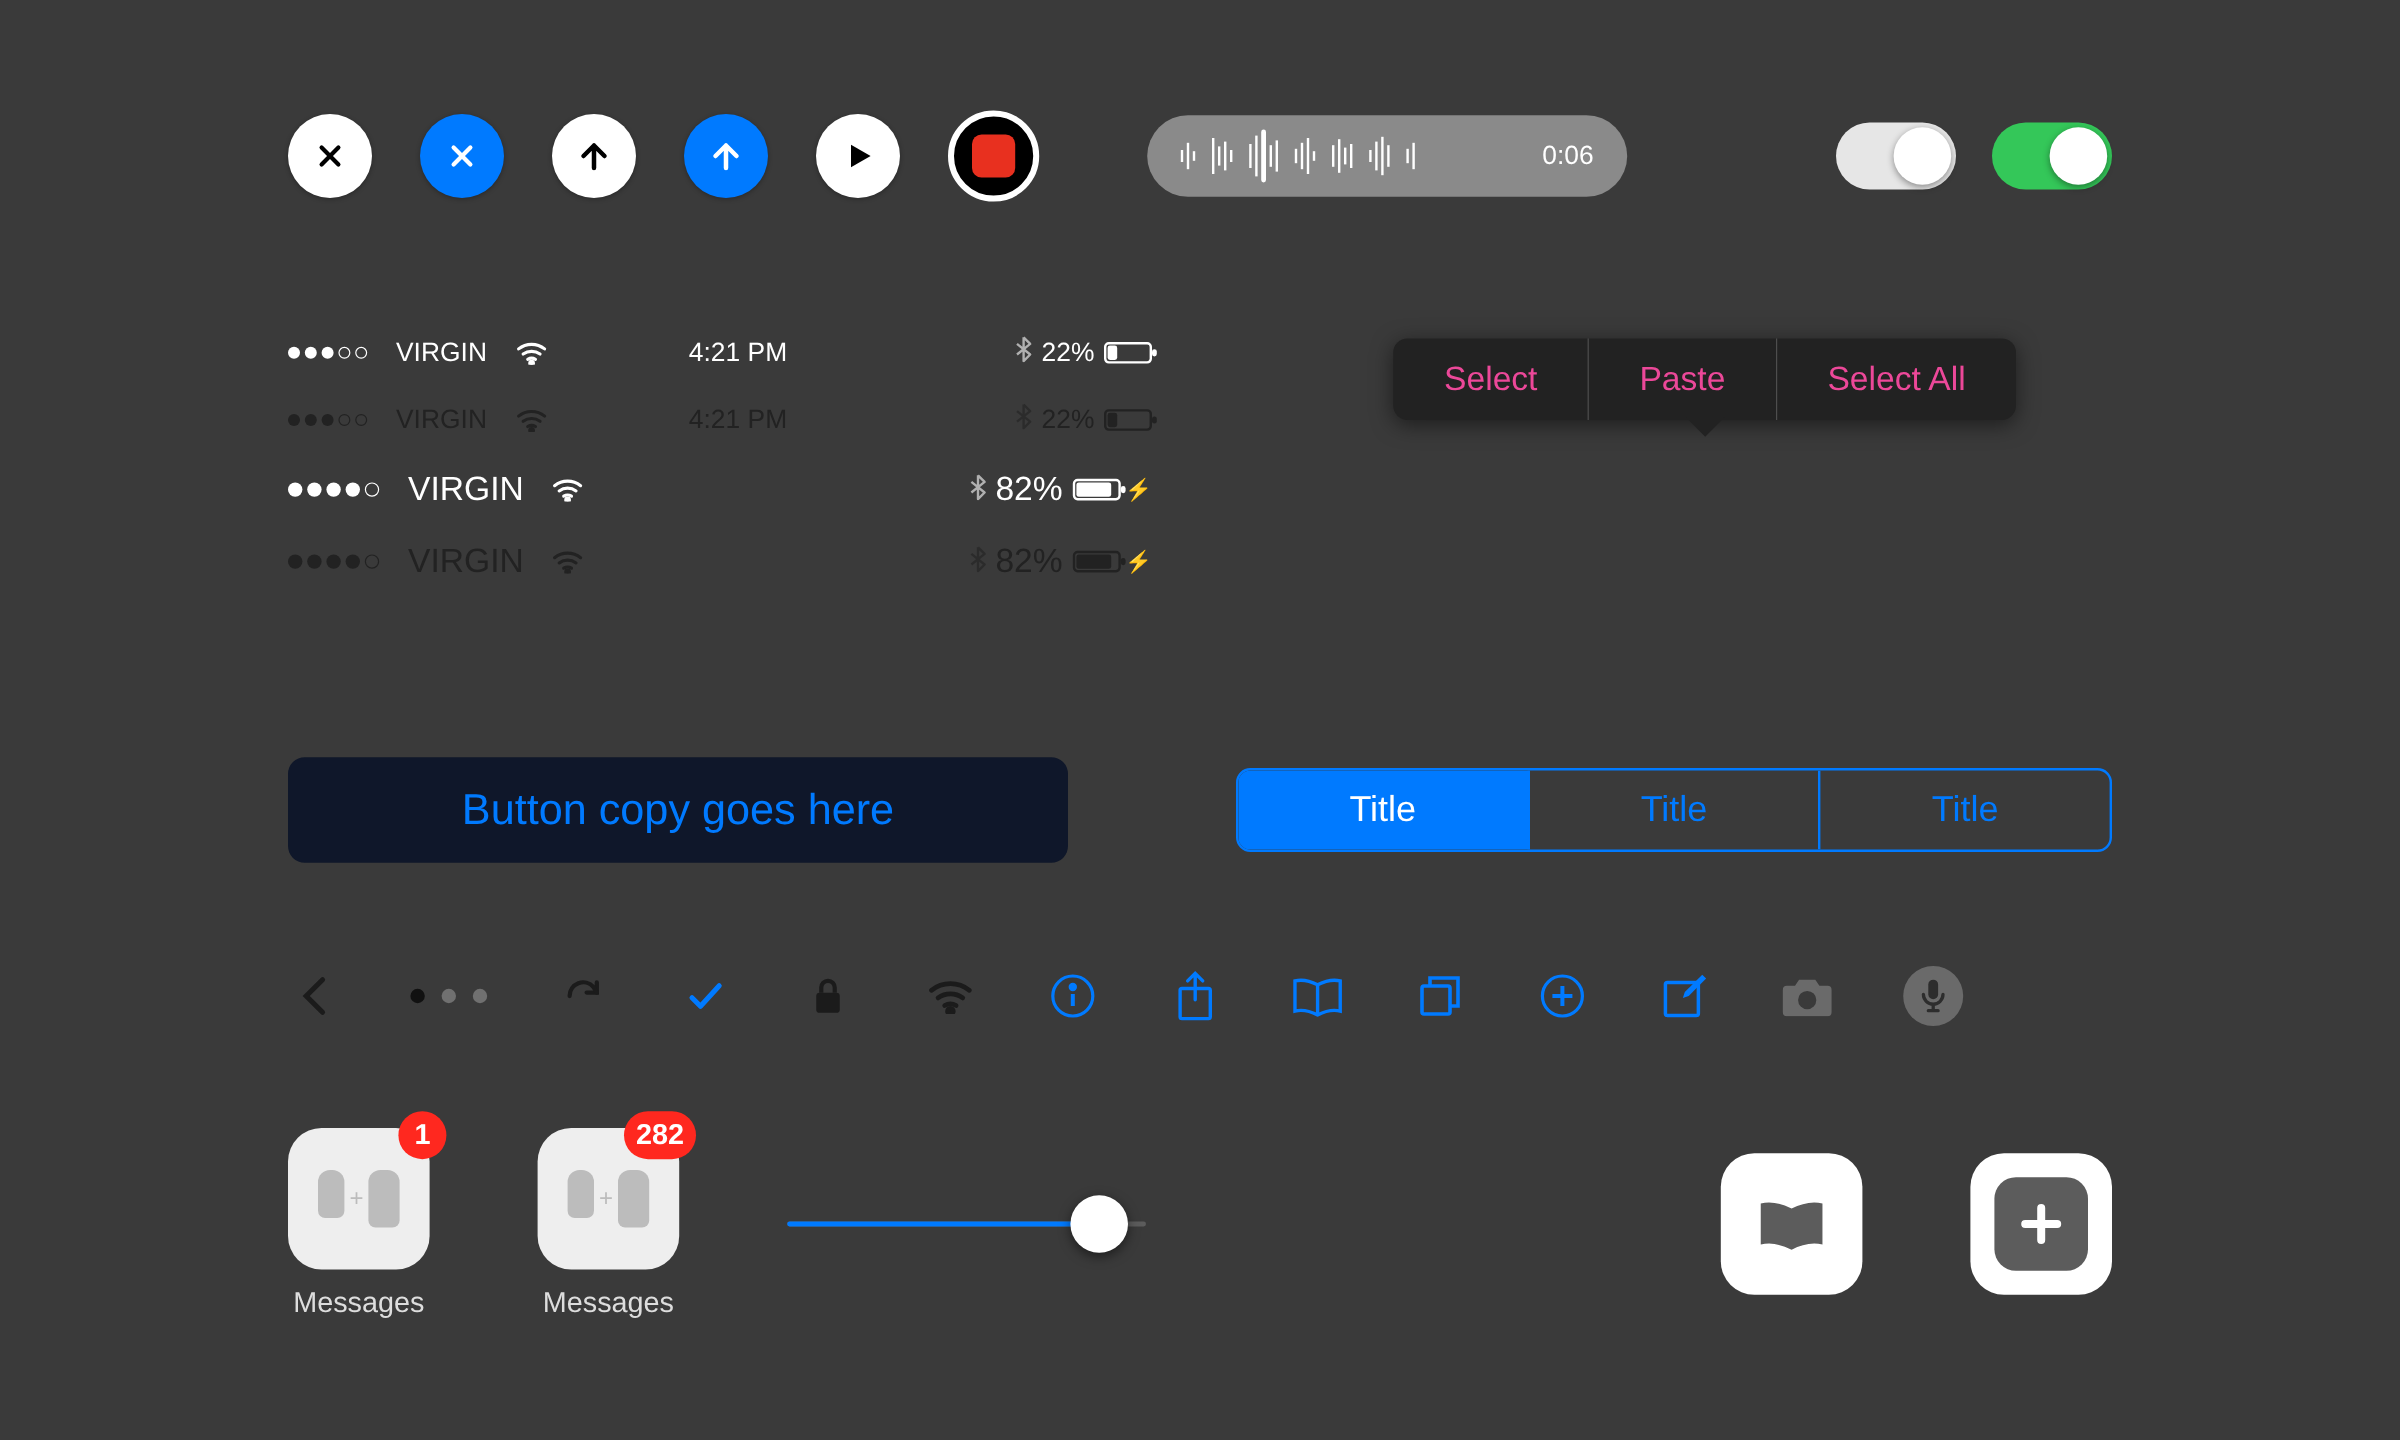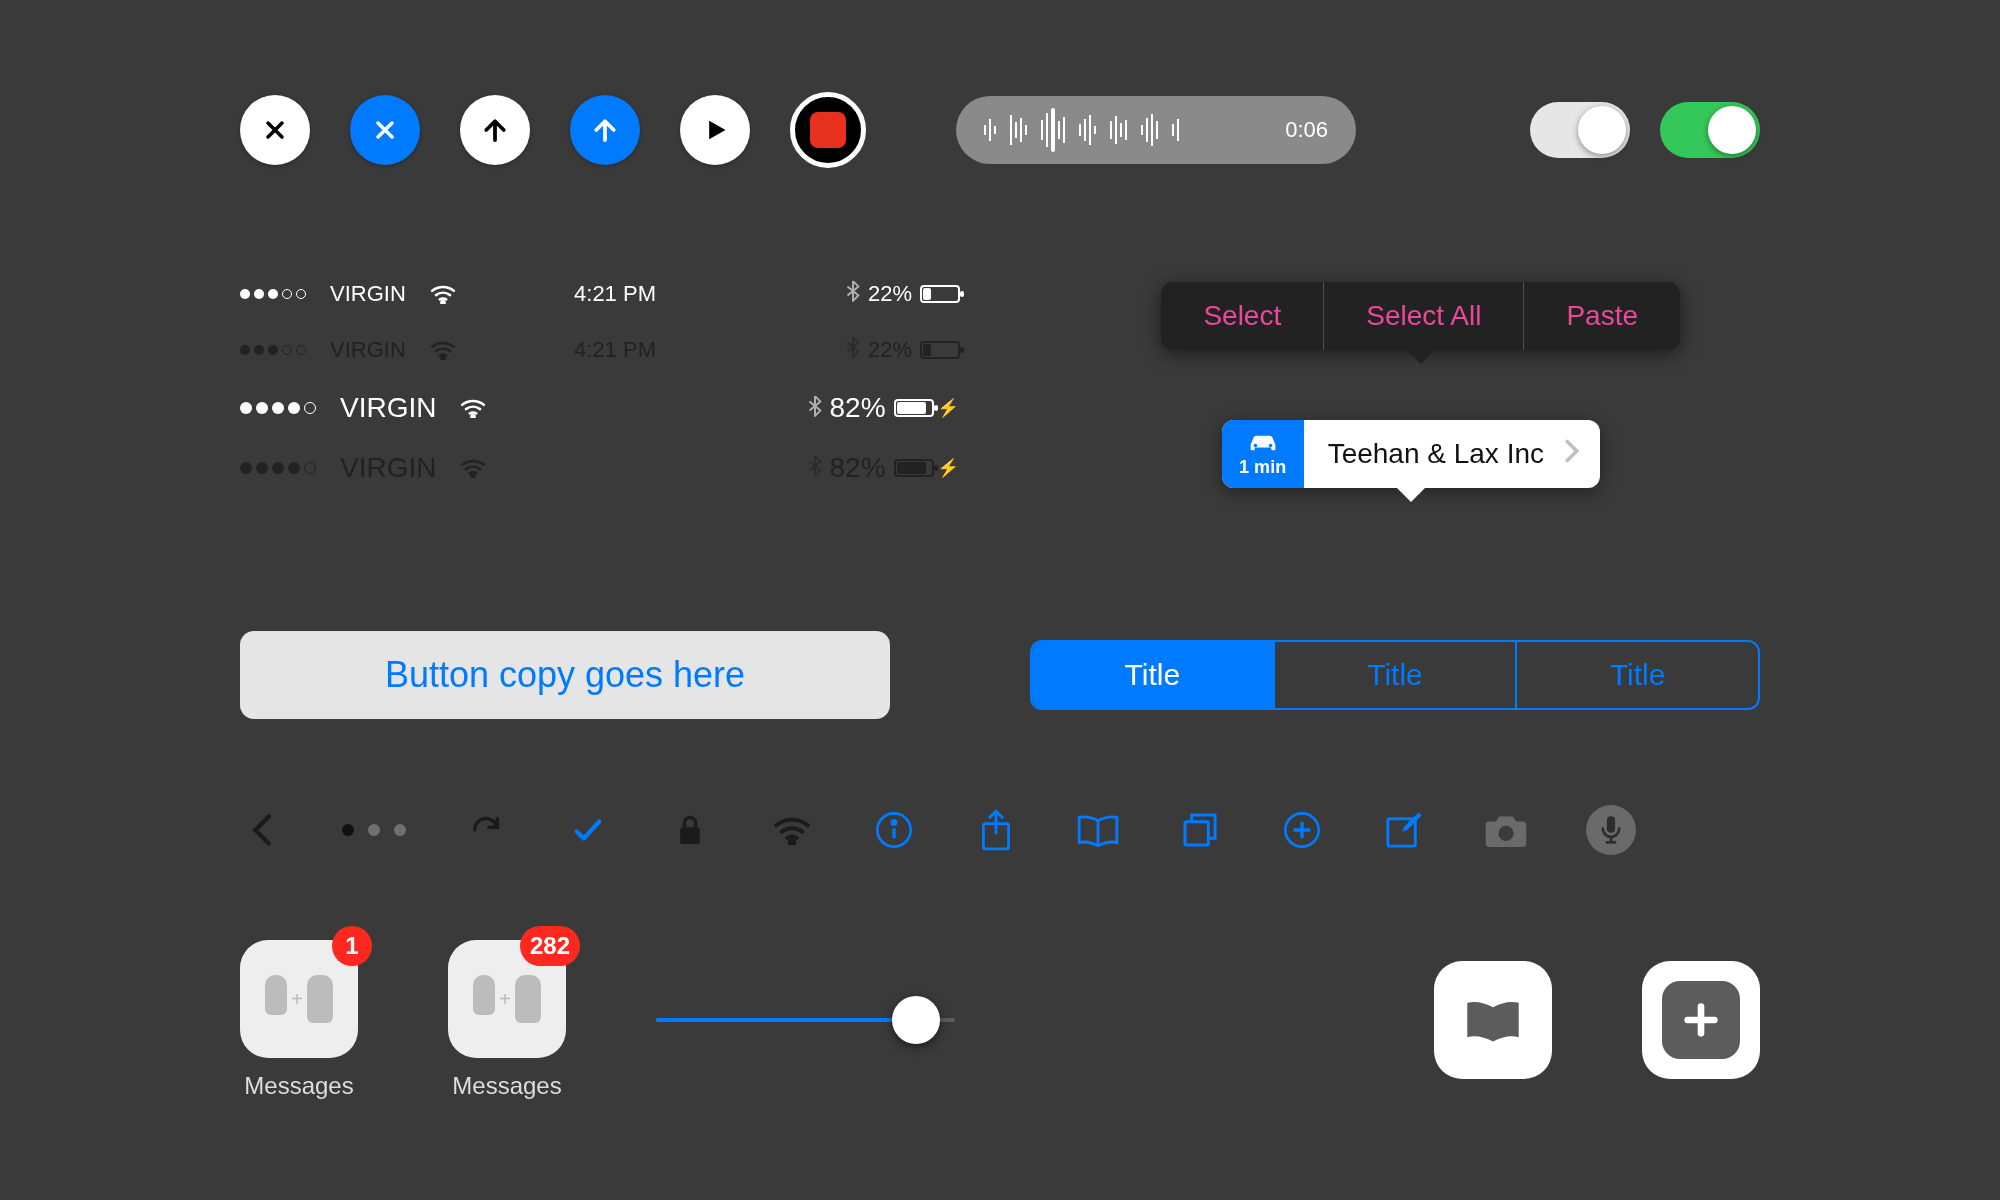--- a/index.html
+++ b/index.html
@@ -115,21 +115,21 @@
   .map-callout .chev { color:#c0c0c0; font-size:28px; }
   .map-callout::after {
     content:''; position:absolute; bottom:-14px; left:50%; transform:translateX(-50%);
     border-left:16px solid transparent; border-right:16px solid transparent;
     border-top:16px solid #fff;
   }
 
   
   .row3 { position:absolute; top:580px; left:190px; right:190px; height:90px; display:flex; align-items:center; gap:140px; }
   .big-button {
-    flex:1; max-width:650px; height:88px; background:#e5e5e5; border-radius:14px;
+    flex:1; max-width:650px; height:88px; background:#0f172a; border-radius:14px;
     display:flex; align-items:center; justify-content:center;
     color:#007aff; font-size:36px; font-weight:500;
   }
   .segmented {
     flex:1; display:flex; border:2px solid #007aff; border-radius:12px; overflow:hidden;
     height:70px;
   }
   .segmented .seg {
     flex:1; display:flex; align-items:center; justify-content:center;
     color:#007aff; font-size:30px; border-right:2px solid #007aff;
@@ -403,42 +403,24 @@
                 <span class="batt-fill" style="width: 29.52px;"></span>
               </span>
               <span class="bolt">⚡</span>
             </span>
           </div>
         </div>
       </div>
 
     <div class="context-menu">
       <div class="item">Select</div>
+      <div class="item">Paste</div>
       <div class="item">Select All</div>
-      <div class="item">Paste</div>
-    </div>
-
-    <div class="map-callout">
-      <div class="lead">
-        <svg width="34" height="22" viewBox="0 0 24 16" fill="#fff">
-            <path d="M3 10l2-5c.4-1 1.3-1.6 2.3-1.6h9.4c1 0 1.9.6 2.3 1.6l2 5v3a1 1 0 01-1 1h-1a1 1 0 01-1-1v-1H6v1a1 1 0 01-1 1H4a1 1 0 01-1-1v-3z"></path>
-            <circle cx="6.5" cy="10.5" r="1.3" fill="#007aff"></circle>
-            <circle cx="17.5" cy="10.5" r="1.3" fill="#007aff"></circle>
-          </svg>
-        <span>1 min</span>
-      </div>
-      <div class="body">
-        <span>Teehan &amp; Lax Inc</span>
-        <span class="chev">
-          <svg width="16" height="24" viewBox="0 0 12 20" fill="none" stroke="#c0c0c0" stroke-width="3" stroke-linecap="round">
-              <path d="M2 2l8 8-8 8"></path>
-            </svg>
-        </span>
-      </div>
-    </div>
+    </div>
+
   </div>
 
   <div class="row3">
     <div class="big-button">
       <span>Button copy goes here</span>
     </div>
     <div class="segmented">
       <div class="seg selected">Title</div>
       <div class="seg">Title</div>
       <div class="seg">Title</div>

